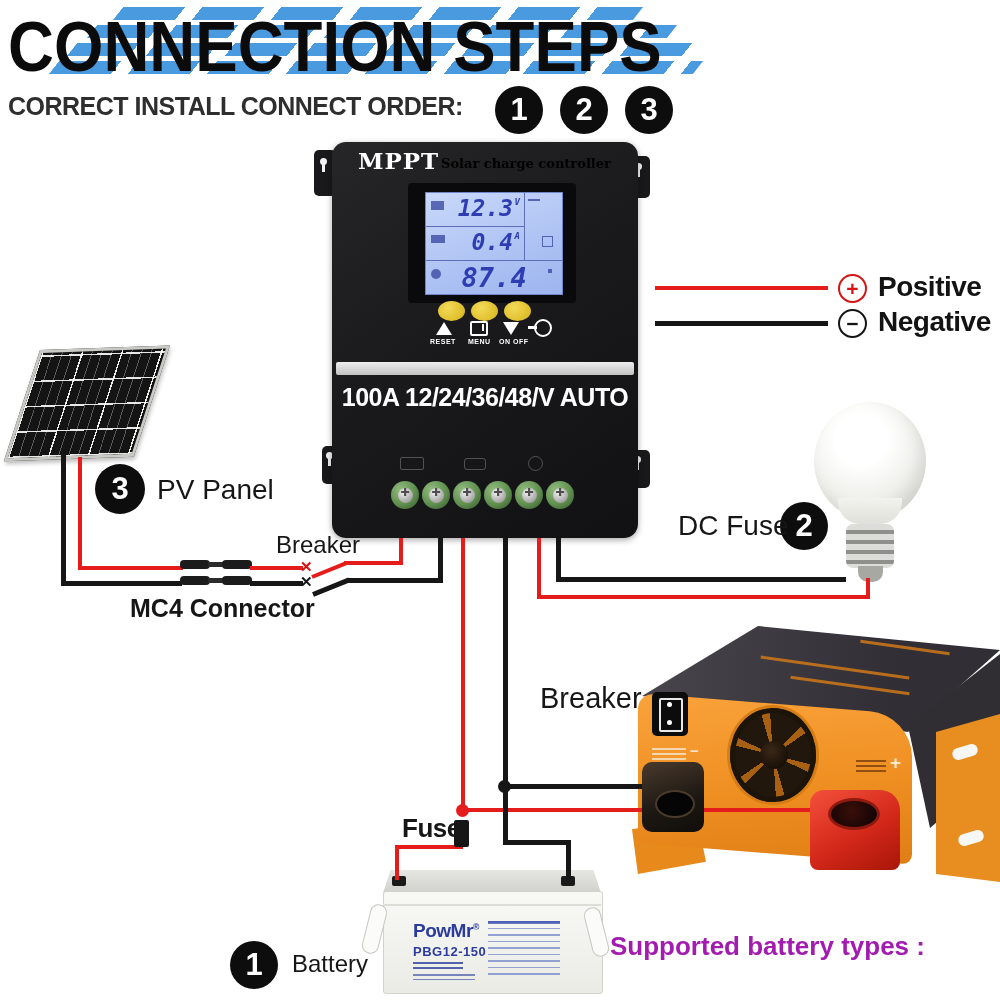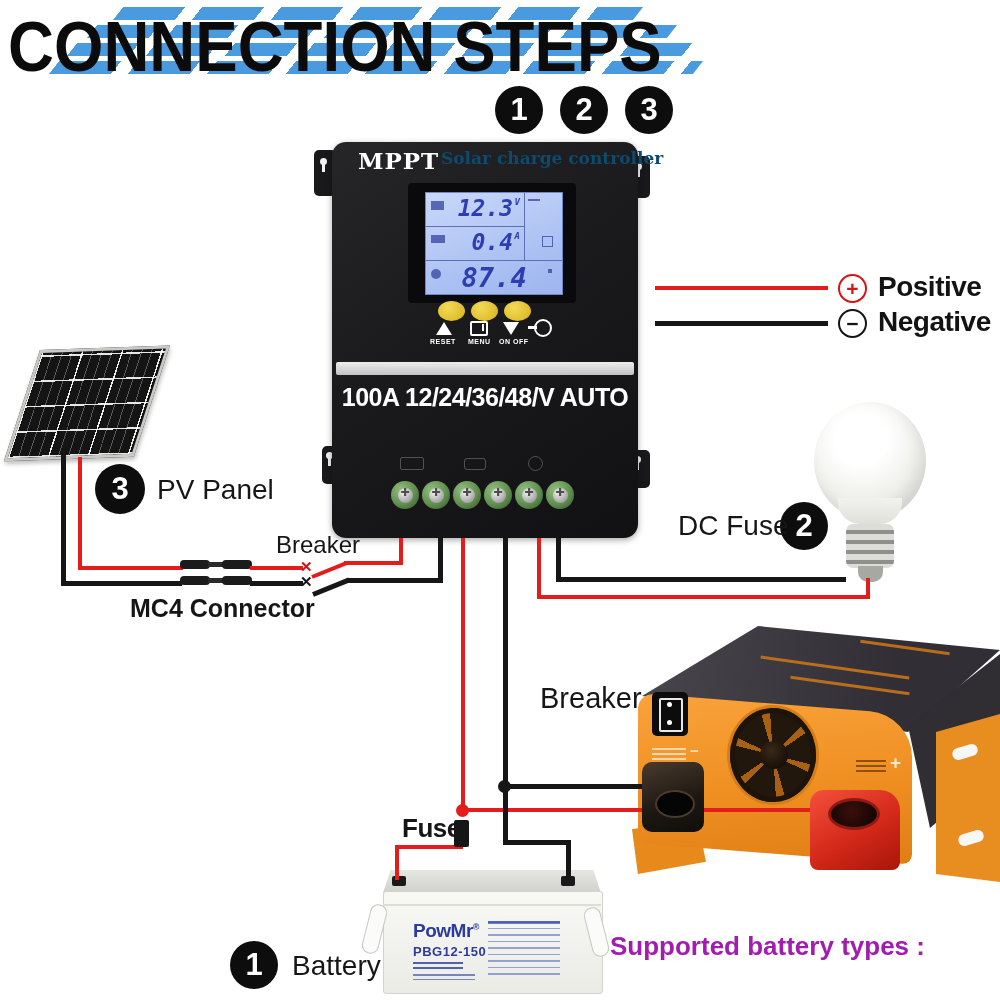--- a/index.html
+++ b/index.html
@@ -21,22 +21,22 @@
 
   
   .ctl-body { position:absolute; left:332px; top:142px; width:306px; height:396px; z-index:2;
               background:linear-gradient(145deg,#262628 0%, #1a1a1c 45%, #111113 100%); border-radius:14px;
               box-shadow:0 2px 6px rgba(0,0,0,.35); }
   .ear { position:absolute; z-index:1; background:#19191b; border-radius:5px; }
   .keyhole { position:absolute; width:7px; height:7px; background:#f2f2f2; border-radius:50%; }
   .keyhole:after { content:""; position:absolute; left:2px; top:5px; width:3px; height:9px; background:#f2f2f2; }
   .ctl-brand { position:absolute; left:358px; top:147px; z-index:3; color:#fff; font-family:"DejaVu Serif",serif;
                font-weight:bold; font-size:23px; letter-spacing:1px; }
-  .ctl-name { position:absolute; left:441px; top:148px; z-index:3; color:#0c4a6e; font-family:"DejaVu Serif",serif;
-              font-weight:bold; font-size:17px; white-space:nowrap; }
+  .ctl-name { position:absolute; left:441px; top:156px; z-index:3; color:#000000; font-family:"DejaVu Serif",serif;
+              font-weight:bold; font-size:13px; white-space:nowrap; }
   .lcd-bezel { position:absolute; left:408px; top:183px; width:168px; height:120px; z-index:3;
                background:#0a0a0c; border-radius:4px; }
   .lcd { position:absolute; left:425px; top:192px; width:136px; height:101px; z-index:4;
          background:linear-gradient(160deg,#c9d8fa 0%, #a9bff2 70%, #9db4ee 100%); border:1px solid #7287c9;text-align:right; }
   .seg { font-family:"DejaVu Sans Mono",monospace; font-weight:bold; font-style:italic; color:#2e3db2; }
   .lcd-line { position:absolute; background:#5e6fb8; }
   .lcd-ico { position:absolute; background:#34439f; opacity:.75; }
   .ybtn { position:absolute; z-index:4; width:27px; height:20px; border-radius:50%;
           background:radial-gradient(circle at 38% 32%, #f3da57, #dfbe2c 70%, #c7a61d); }
   .tri-up { position:absolute; z-index:4; width:0; height:0; border-left:8px solid transparent;
@@ -157,20 +157,21 @@
 </head>
 <body>
 
 <div class="canvas">
 
   <div class="slash" style="left:118px; top:7px; width:520px; height:13px;"></div>
   <div class="slash" style="left:92px; top:25px; width:580px; height:13px;"></div>
   <div class="slash" style="left:72px; top:43px; width:620px; height:13px;"></div>
   <div class="slash" style="left:54px; top:61px; width:644px; height:13px;"></div>
   <div class="title">CONNECTION STEPS</div>
+  <div class="subtitle">CORRECT INSTALL CONNECT ORDER:</div>
   <div class="badge" style="left:495px; top:86px;">1</div>
   <div class="badge" style="left:560px; top:86px;">2</div>
   <div class="badge" style="left:625px; top:86px;">3</div>
 
   <div class="ear" style="left:314px; top:150px; width:22px; height:46px;">
     <span class="keyhole" style="left:6px; top:8px;"></span>
   </div>
   <div class="ear" style="left:630px; top:156px; width:20px; height:42px;">
     <span class="keyhole" style="left:5px; top:7px;"></span>
   </div>
@@ -280,21 +281,21 @@
   <div class="bat-nub" style="left:392px; top:876px;"></div>
   <div class="bat-nub" style="left:561px; top:876px;"></div>
   <div class="bat-brand">
     <span>PowMr</span><sup style="font-size:9px;">®</sup>
   </div>
   <div class="bat-model">PBG12-150</div>
   <div class="tinytxt" style="left:413px; top:962px; width:50px; height:8px; color:#2b3c9e; z-index:2;"></div>
   <div class="tinytxt" style="left:413px; top:974px; width:62px; height:6px; color:#5a6ab0; z-index:2;"></div>
   <div class="bat-chart"></div>
   <div class="badge" style="left:230px; top:941px;">1</div>
-  <div class="lbl" style="left:292px; top:950px; font-size:28px;">Battery</div>
+  <div class="lbl" style="left:292px; top:950px; font-size:24px;">Battery</div>
 
   <div class="wire red" style="left:78px; top:457px; width:4px; height:113px;"></div>
   <div class="wire red" style="left:80px; top:566px; width:103px; height:4px;"></div>
   <div class="mc4" style="left:180px; top:558px;">
     <div class="b1"></div>
       <div class="nub"></div>
       <div class="b2"></div>
   </div>
   <div class="wire red" style="left:250px; top:566px; width:53px; height:4px;"></div>
   <div class="xmark" style="left:300px; top:559px; color:#d31111;">✕</div>

